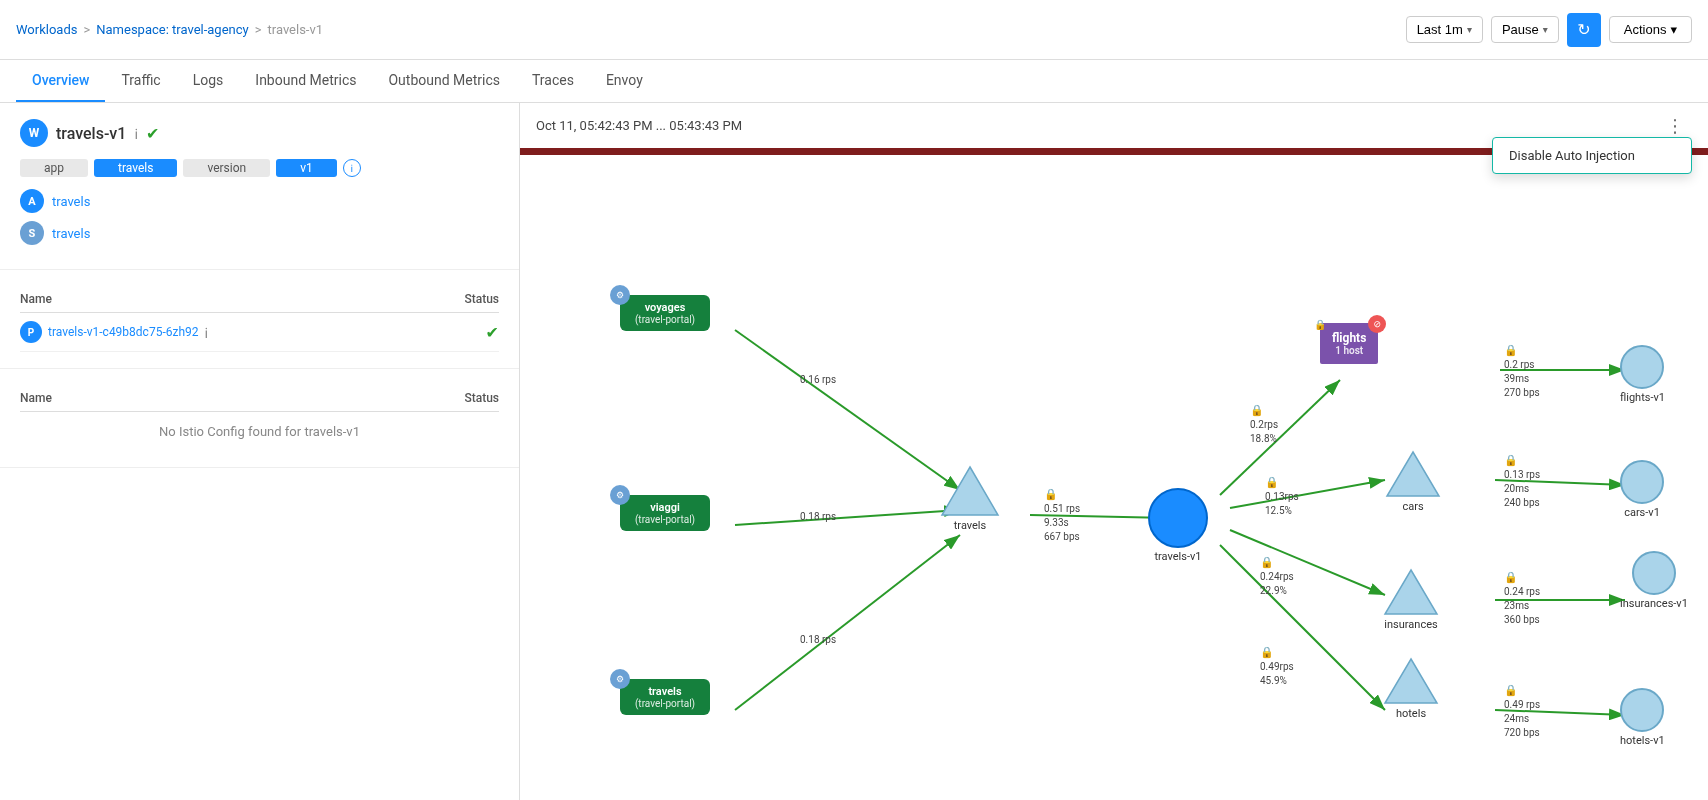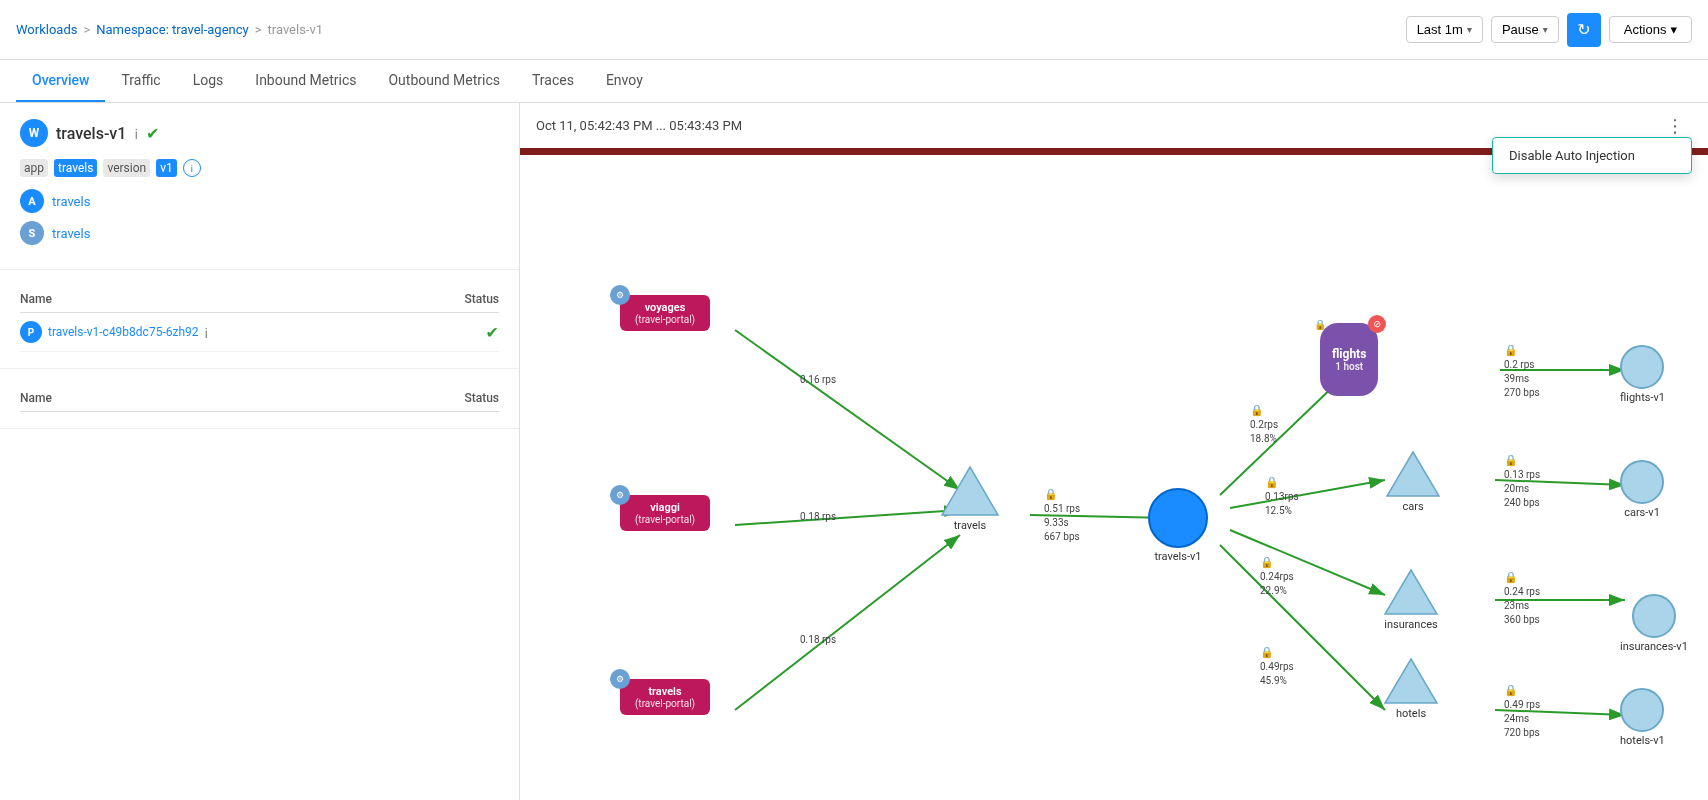--- a/index.html
+++ b/index.html
@@ -28,21 +28,21 @@
     .left-panel { width: 520px; min-width: 520px; background: #fff; border-right: 1px solid #ddd; overflow-y: auto; padding: 0; }
 
     .info-section { padding: 16px 20px; border-bottom: 1px solid #eee; }
     .workload-header { display: flex; align-items: center; gap: 8px; margin-bottom: 12px; }
     .w-badge { width: 28px; height: 28px; background: #1a8cff; border-radius: 50%; color: #fff; display: flex; align-items: center; justify-content: center; font-size: 12px; font-weight: bold; }
     .workload-name { font-size: 16px; font-weight: 500; }
     .info-icon { color: #888; font-size: 14px; cursor: pointer; }
     .check-icon { color: #2ca02c; font-size: 16px; }
 
     .tags { display: flex; gap: 6px; flex-wrap: wrap; margin-bottom: 12px; }
-    .tag { padding: 2px 4px; border-radius: 3px; font-size: 12px; }
+    .tag { padding: 2px 24px; border-radius: 3px; font-size: 12px; }
     .tag-gray { background: #e8e8e8; color: #555; }
     .tag-blue { background: #1a8cff; color: #fff; }
     .tag-info { background: transparent; color: #1a8cff; border: 1px solid #1a8cff; border-radius: 50%; width: 18px; height: 18px; display: flex; align-items: center; justify-content: center; font-size: 10px; cursor: pointer; }
 
     .ns-row { display: flex; align-items: center; gap: 8px; margin-bottom: 8px; }
     .a-badge { width: 24px; height: 24px; background: #1a8cff; border-radius: 50%; color: #fff; display: flex; align-items: center; justify-content: center; font-size: 11px; font-weight: bold; }
     .s-badge { width: 24px; height: 24px; background: #6aa0d4; border-radius: 50%; color: #fff; display: flex; align-items: center; justify-content: center; font-size: 11px; font-weight: bold; }
     .ns-link { color: #1a8cff; text-decoration: none; }
 
     
@@ -63,23 +63,23 @@
     .more-btn { cursor: pointer; font-size: 18px; color: #666; padding: 0 8px; }
 
     
     .graph-canvas { position: relative; width: 100%; height: calc(100% - 48px); overflow: hidden; }
 
     
     .node { position: absolute; display: flex; flex-direction: column; align-items: center; cursor: pointer; }
 
     .circle-node { width: 44px; height: 44px; border-radius: 50%; background: #aad4ea; border: 2px solid #6aa8c8; display: flex; align-items: center; justify-content: center; }
 
-    .box-node { background: #be185d; color: #fff; border-radius: 6px; padding: 6px 10px; text-align: center; font-size: 11px; min-width: 90px; }
-
-    .flights-node { background: #7b52ab; color: #fff; border-radius: 18px; padding: 24px 12px; text-align: center; font-size: 12px; font-weight: 600; }
+    .box-node { background: #15803d; color: #fff; border-radius: 6px; padding: 6px 10px; text-align: center; font-size: 11px; min-width: 90px; }
+
+    .flights-node { background: #7b52ab; color: #fff; border-radius: 2px; padding: 8px 12px; text-align: center; font-size: 12px; font-weight: 600; }
 
     .node-label { font-size: 11px; color: #333; text-align: center; margin-top: 2px; }
 
     
     .graph-svg { position: absolute; top: 0; left: 0; width: 100%; height: 100%; pointer-events: none; }
 
     
     .edge-label { position: absolute; font-size: 10px; color: #444; line-height: 1.4; }
     .edge-label .lock { font-size: 11px; }
 
@@ -172,20 +172,21 @@
         </div>
         <span class="status-ok">✔</span>
       </div>
     </div>
 
     <div class="section">
       <div class="table-header">
         <span>Name</span>
         <span>Status</span>
       </div>
+      <div class="no-config">No Istio Config found for travels-v1</div>
     </div>
 
   </div>
 
   <div class="right-panel">
     <div class="graph-header">
       <span class="time-range">Oct 11, 05:42:43 PM ... 05:43:43 PM</span>
       <span class="more-btn">⋮</span>
     </div>
 
@@ -314,21 +315,21 @@
       <div class="node" style="left:1100px; top:190px;">
         <div class="circle-node"></div>
         <div class="node-label">flights-v1</div>
       </div>
 
       <div class="node" style="left:1100px; top:305px;">
         <div class="circle-node"></div>
         <div class="node-label">cars-v1</div>
       </div>
 
-      <div class="node" style="left:1100px; top:439px;">
+      <div class="node" style="left:1100px; top:396px;">
         <div class="circle-node"></div>
         <div class="node-label">insurances-v1</div>
       </div>
 
       <div class="node" style="left:1100px; top:533px;">
         <div class="circle-node"></div>
         <div class="node-label">hotels-v1</div>
       </div>
 
       <div class="edge-label" style="left:280px; top:218px;">

